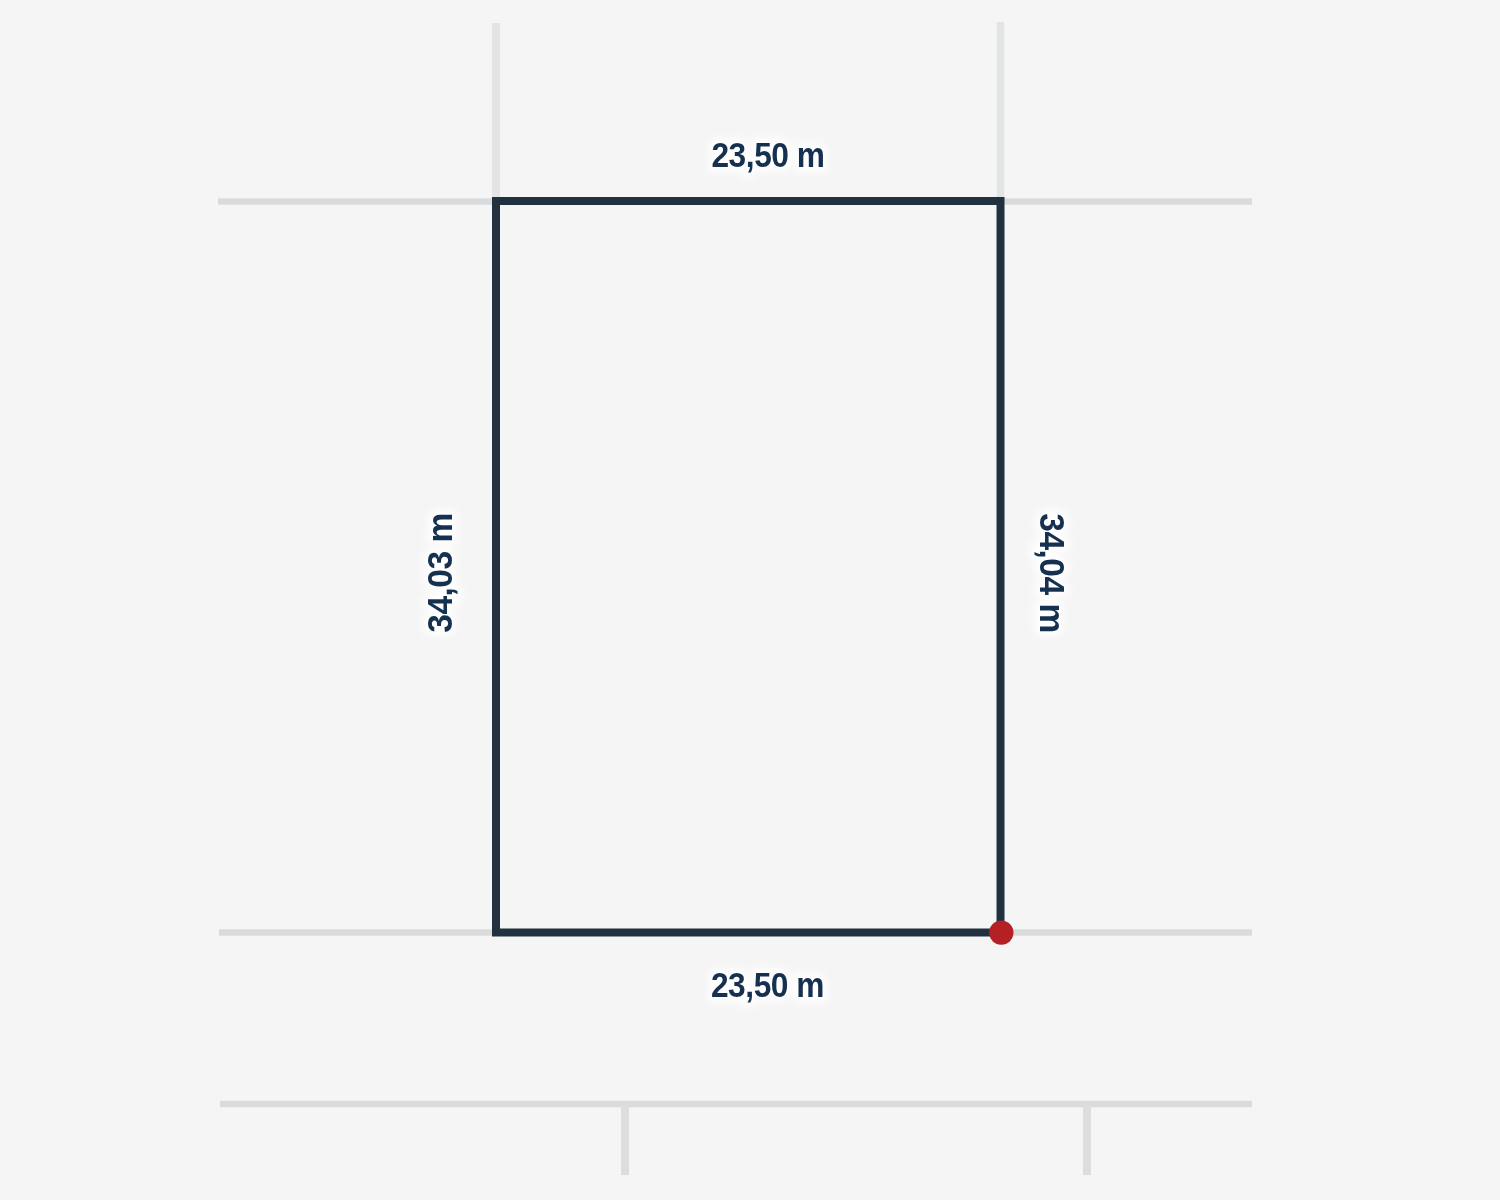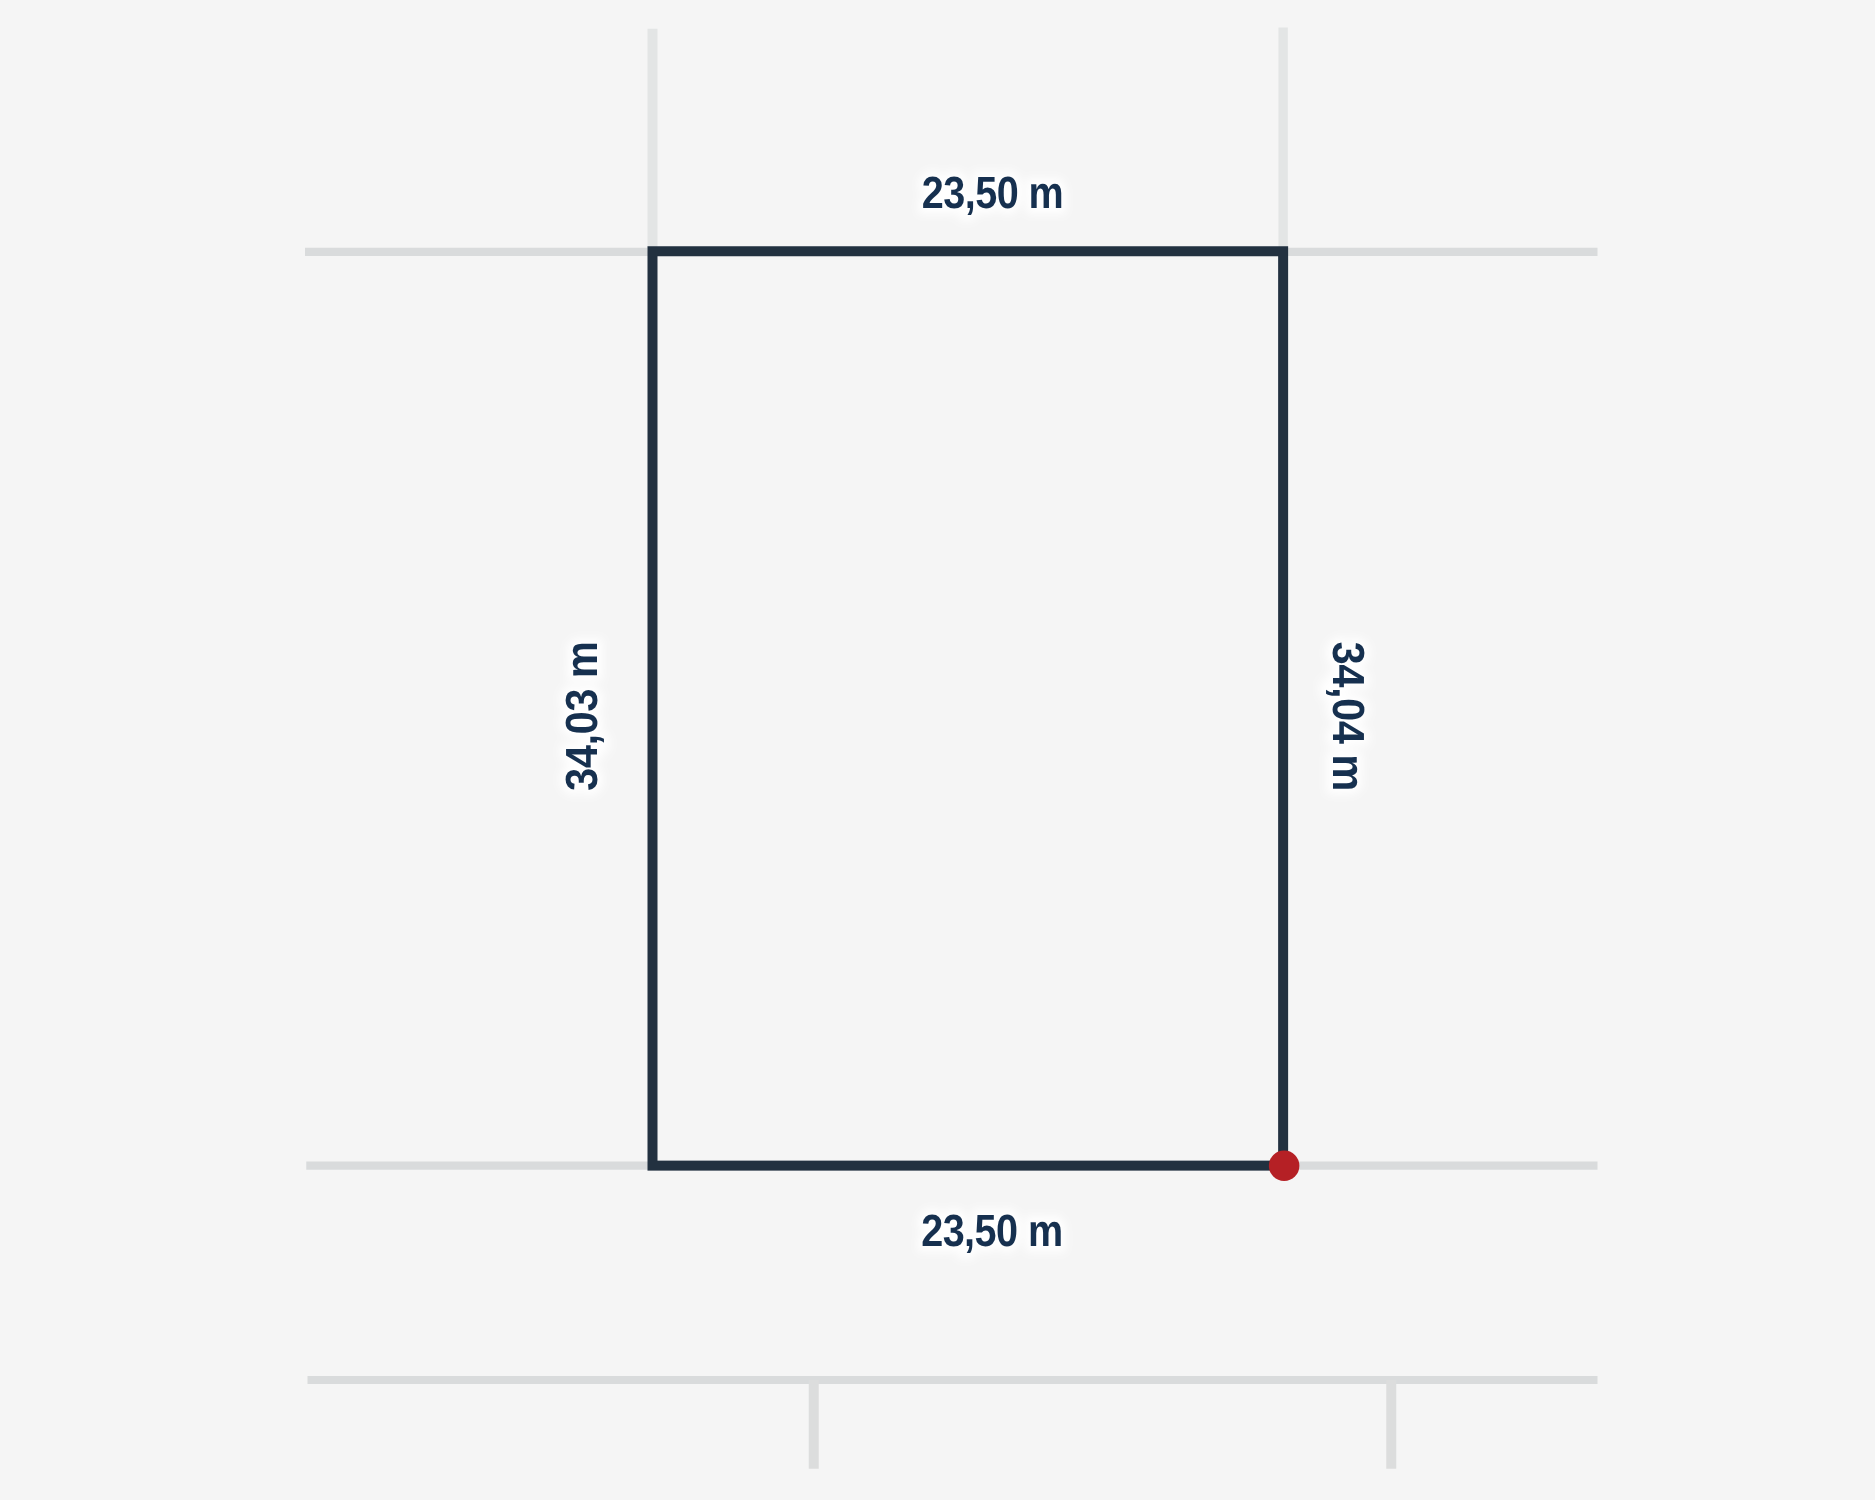--- a/index.html
+++ b/index.html
@@ -1,16 +1,16 @@
 <!DOCTYPE html>
 <html><head>
 <meta charset="utf-8">
 <style>
   html,body{margin:0;padding:0;background:#f5f5f5;}
-  .wrap{width:1252px;height:1200px;position:relative;overflow:hidden;padding-left:26px;}
+  .wrap{width:1252px;height:1200px;position:relative;overflow:hidden;}
   text{font-family:"Liberation Sans",sans-serif;font-weight:bold;font-size:36px;letter-spacing:-0.5px;fill:#16304f;}
 </style>
 </head>
 <body>
 <div class="wrap">
 <svg width="1500" height="1200" viewBox="0 0 1500 1200">
   <defs>
     <filter id="halo" x="-50%" y="-50%" width="200%" height="200%">
       <feGaussianBlur stdDeviation="4"></feGaussianBlur>
     </filter>

